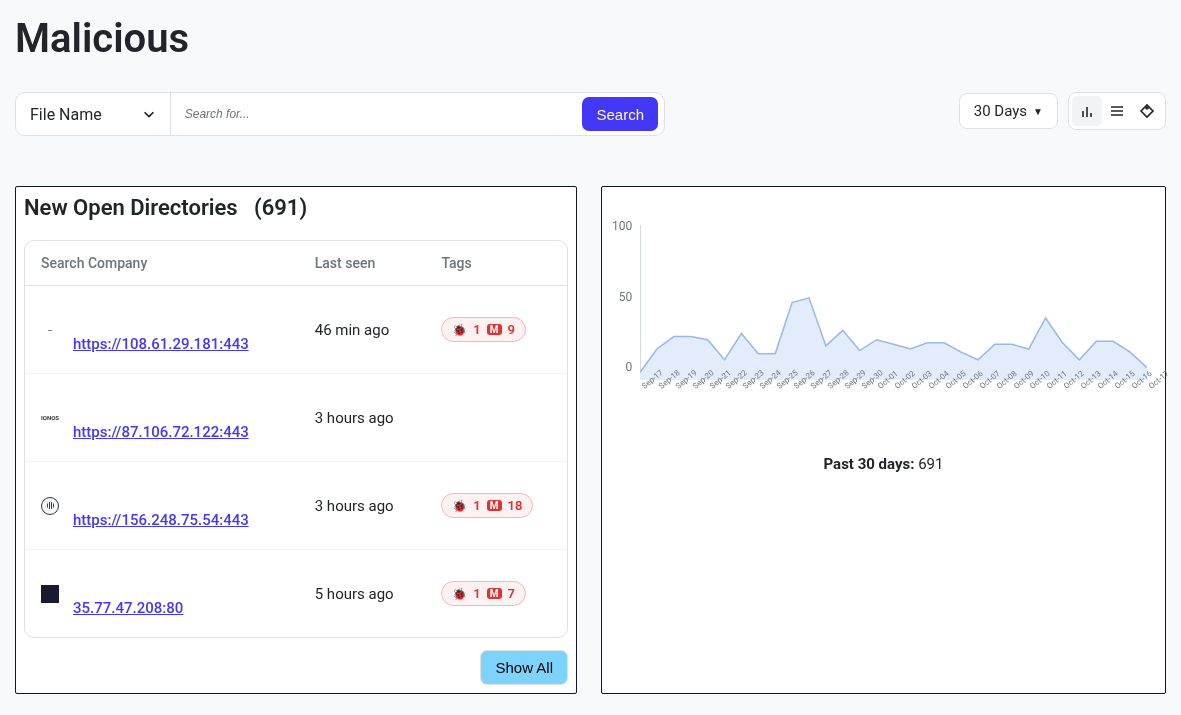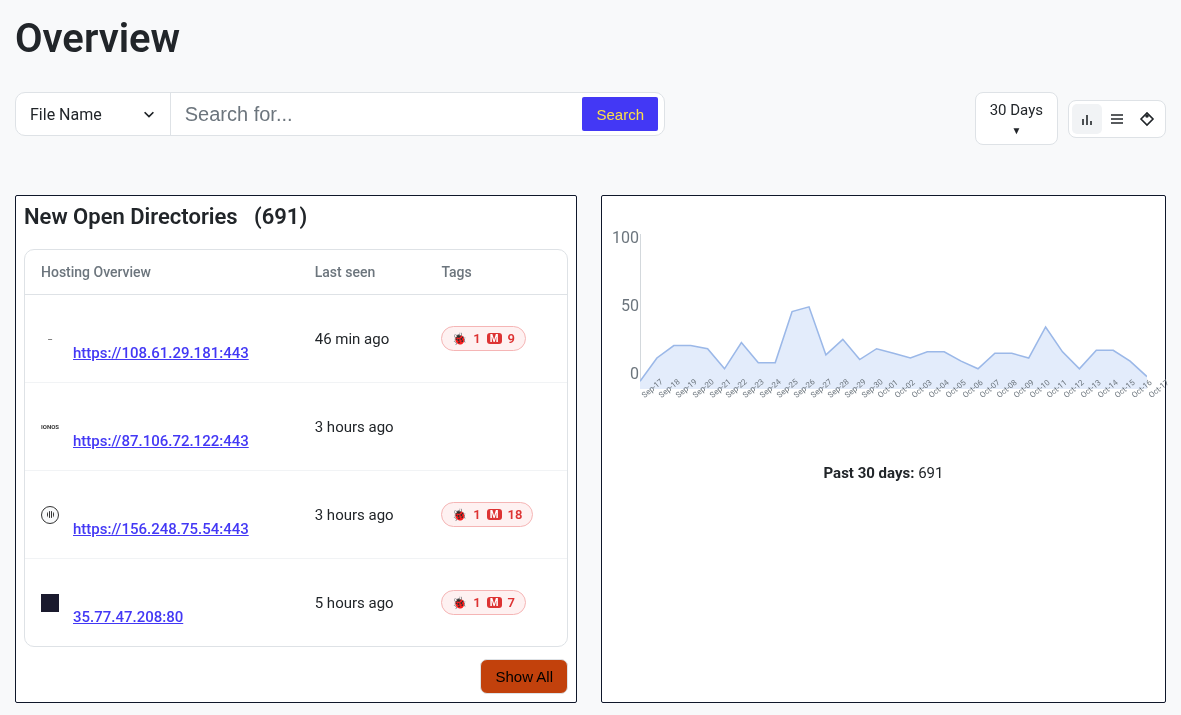--- a/index.html
+++ b/index.html
@@ -44,31 +44,32 @@
   }
   .select-wrap .label { font-size: 16px; }
   .chevron-down {
     width: 14px; height: 14px;
   }
   .search-input {
     flex: 1;
     border: none;
     outline: none;
     padding: 0 14px;
-    font-size: 20px;
+    font-size: 12px;
     color: #212529;
     height: 100%;
+    font-style: italic;
   }
   .search-input::placeholder { color: #6c757d; }
   .search-btn {
     margin: 0 6px 0 0;
     background: #4338f5;
-    color: #fde047;
+    color: #fef9c3;
     border: none;
-    border-radius: 2px;
+    border-radius: 7px;
     padding: 7px 14px;
     font-size: 15px;
     font-weight: 500;
     cursor: pointer;
     height: 34px;
   }
   .right-controls {
     display: flex;
     align-items: center;
     gap: 10px;
@@ -76,21 +77,20 @@
   .dropdown {
     border: 1px solid #dee2e6;
     background: #fff;
     border-radius: 8px;
     padding: 8px 14px;
     font-size: 15px;
     display: flex;
     align-items: center;
     gap: 6px;
     cursor: pointer;
-    flex-direction: column;
   }
   .caret { font-size: 10px; }
   .view-toggle {
     display: flex;
     border: 1px solid #dee2e6;
     border-radius: 8px;
     background: #fff;
     overflow: hidden;
     padding: 3px;
   }
@@ -208,21 +208,21 @@
     font-weight: 700;
   }
   .bug-icon { font-size: 12px; }
   .show-all-wrap {
     display: flex;
     justify-content: flex-end;
     margin-top: 12px;
   }
   .show-all {
     border: 1px solid #dee2e6;
-    background: #c2410c;
+    background: #7dd3fc;
     border-radius: 7px;
     padding: 8px 14px;
     font-size: 15px;
     cursor: pointer;
   }
   
   .chart-area {
     position: relative;
     height: 190px;
     margin-top: 30px;
@@ -235,21 +235,21 @@
     display: block;
   }
   .y-ticks {
     position: absolute;
     left: -28px;
     top: -6px;
     height: 155px;
     display: flex;
     flex-direction: column;
     justify-content: space-between;
-    font-size: 16px;
+    font-size: 12px;
     color: #6c757d;
     text-align: right;
     gap: 33px;
   }
   .x-ticks {
     display: flex;
     justify-content: space-between;
     font-size: 8px;
     color: #6c757d;
     margin-top: 4px;
@@ -263,21 +263,21 @@
   .chart-summary {
     text-align: center;
     font-size: 15px;
     margin-top: 40px;
   }
   .chart-summary strong { font-weight: 700; }
 </style>
 </head>
 <body>
 
-<h1 class="page-title">Overview</h1>
+<h1 class="page-title">Malicious</h1>
 
 <div class="toolbar">
   <div class="search-group">
     <div class="select-wrap">
       <span class="label">File Name</span>
       <svg class="chevron-down" viewBox="0 0 16 16" fill="none" stroke="#212529" stroke-width="2">
           <polyline points="3,6 8,11 13,6"></polyline>
         </svg>
     </div>
     <input class="search-input" placeholder="Search for..." style="">
@@ -319,21 +319,21 @@
   <div class="card" style="flex:0 0 562px;">
     <h2>
       <span>New Open Directories</span>
       &nbsp;&nbsp;<span>(691)</span>
     </h2>
 
     <div class="dir-table-wrap">
       <table class="dir-table">
         <thead>
           <tr>
-            <th>Hosting Overview</th>
+            <th>Search Company</th>
             <th>Last seen</th>
             <th>Tags</th>
           </tr>
         </thead>
         <tbody id="dir-rows">
             <tr>
               <td>
                 <div class="host-cell">
                   <div class="host-icon ">—</div>
                   <a class="host-link" href="#">https://108.61.29.181:443</a>

